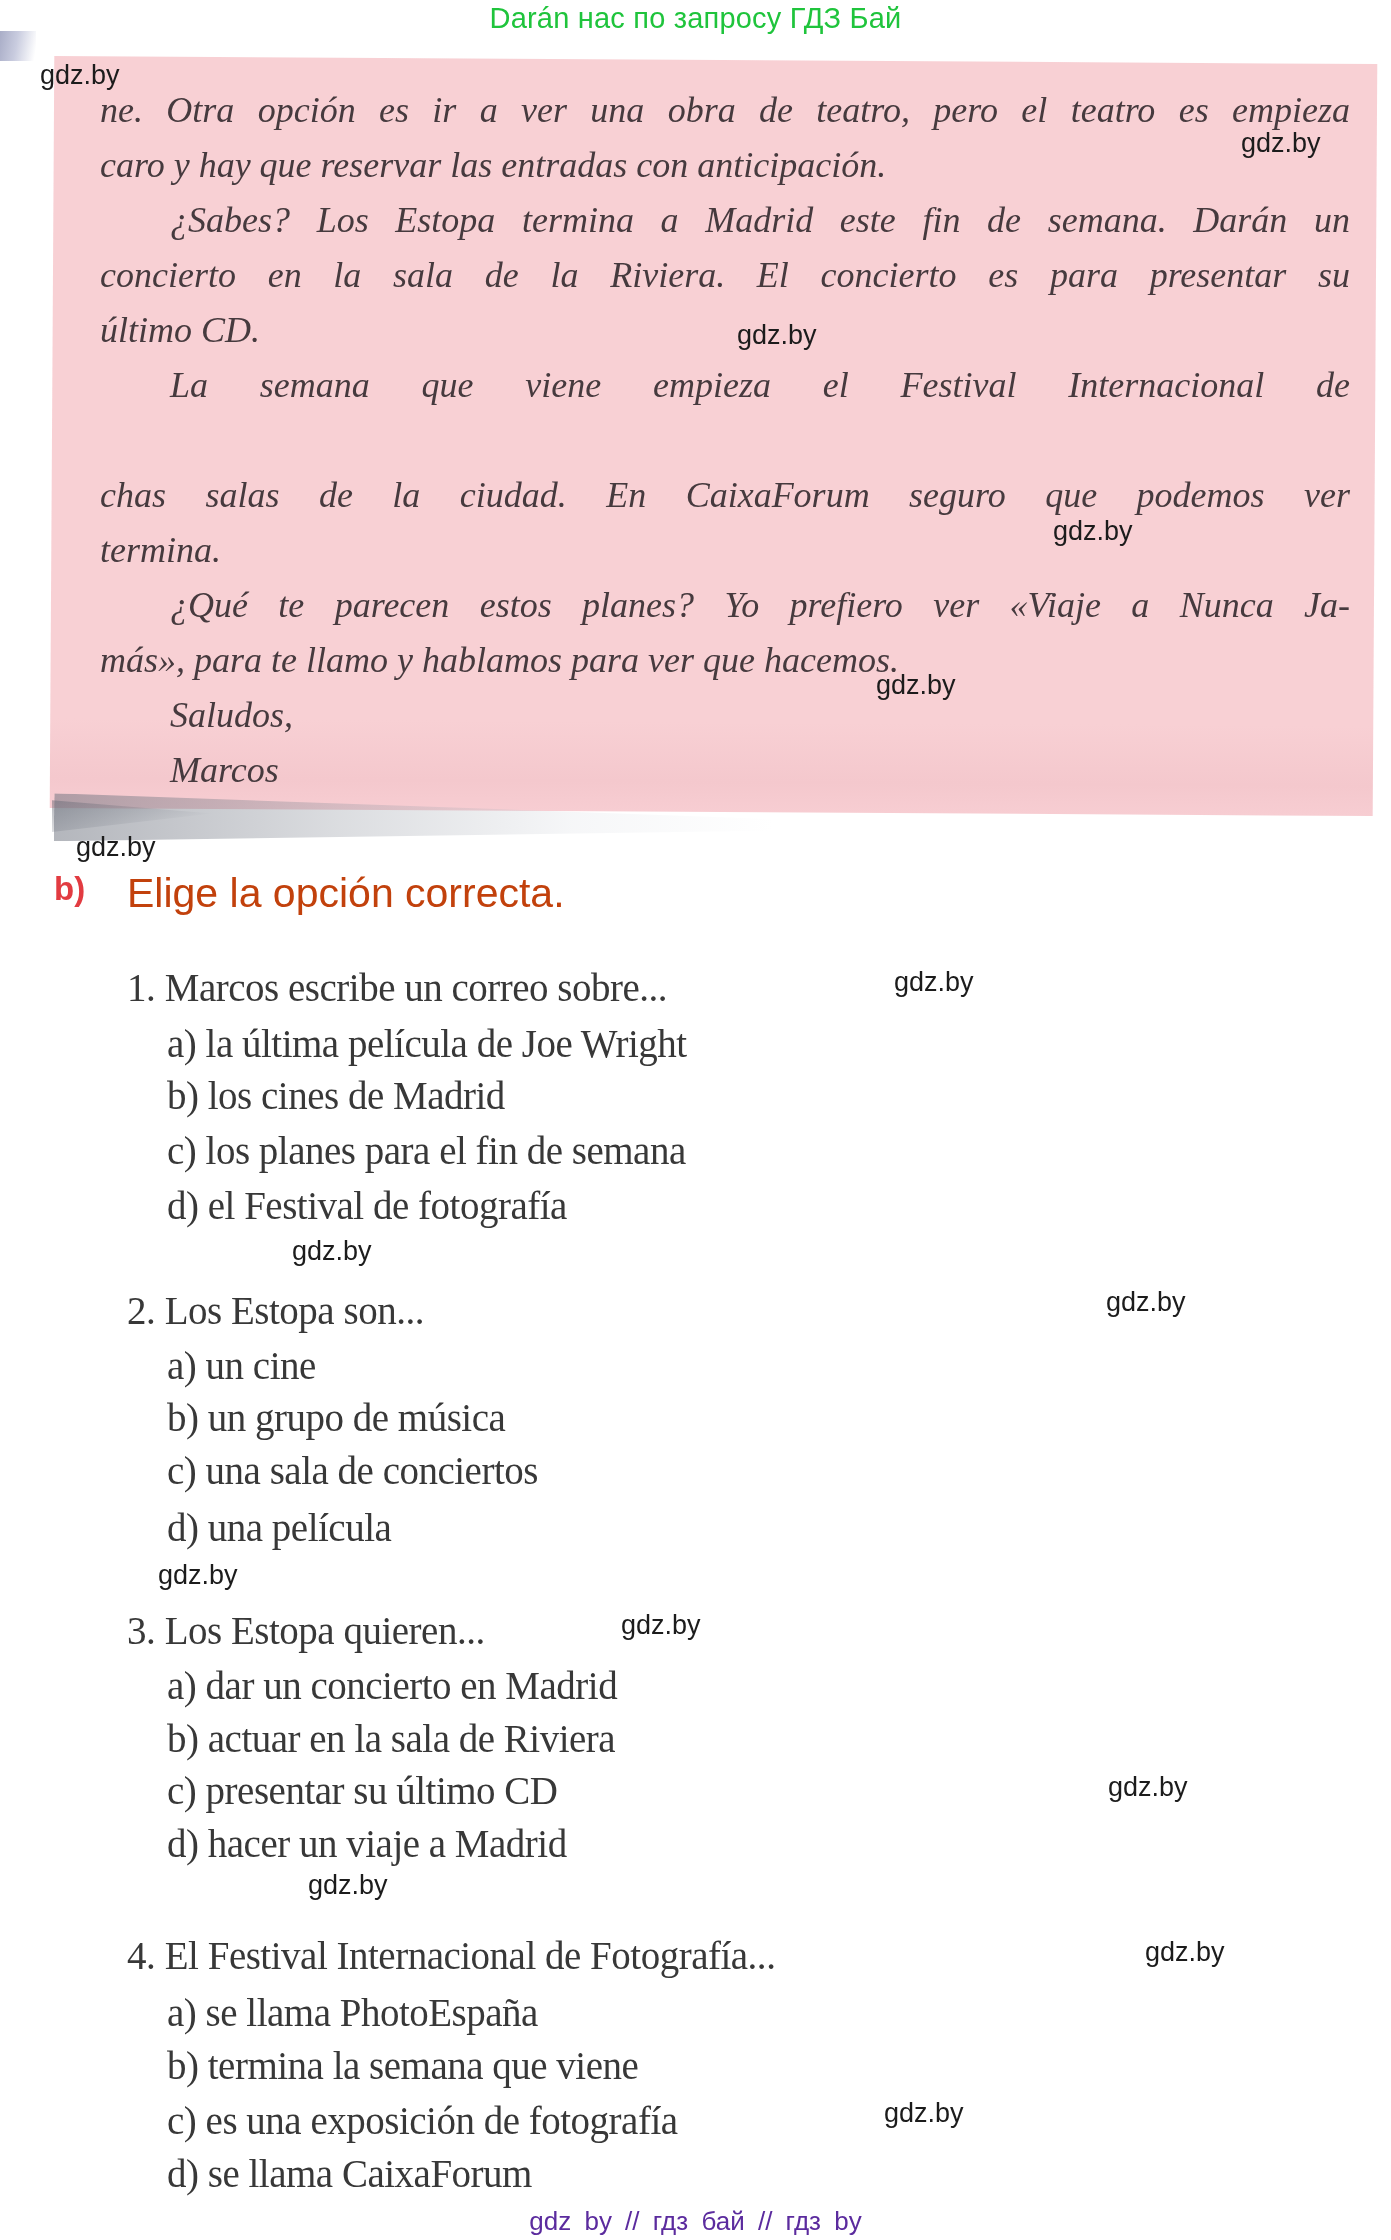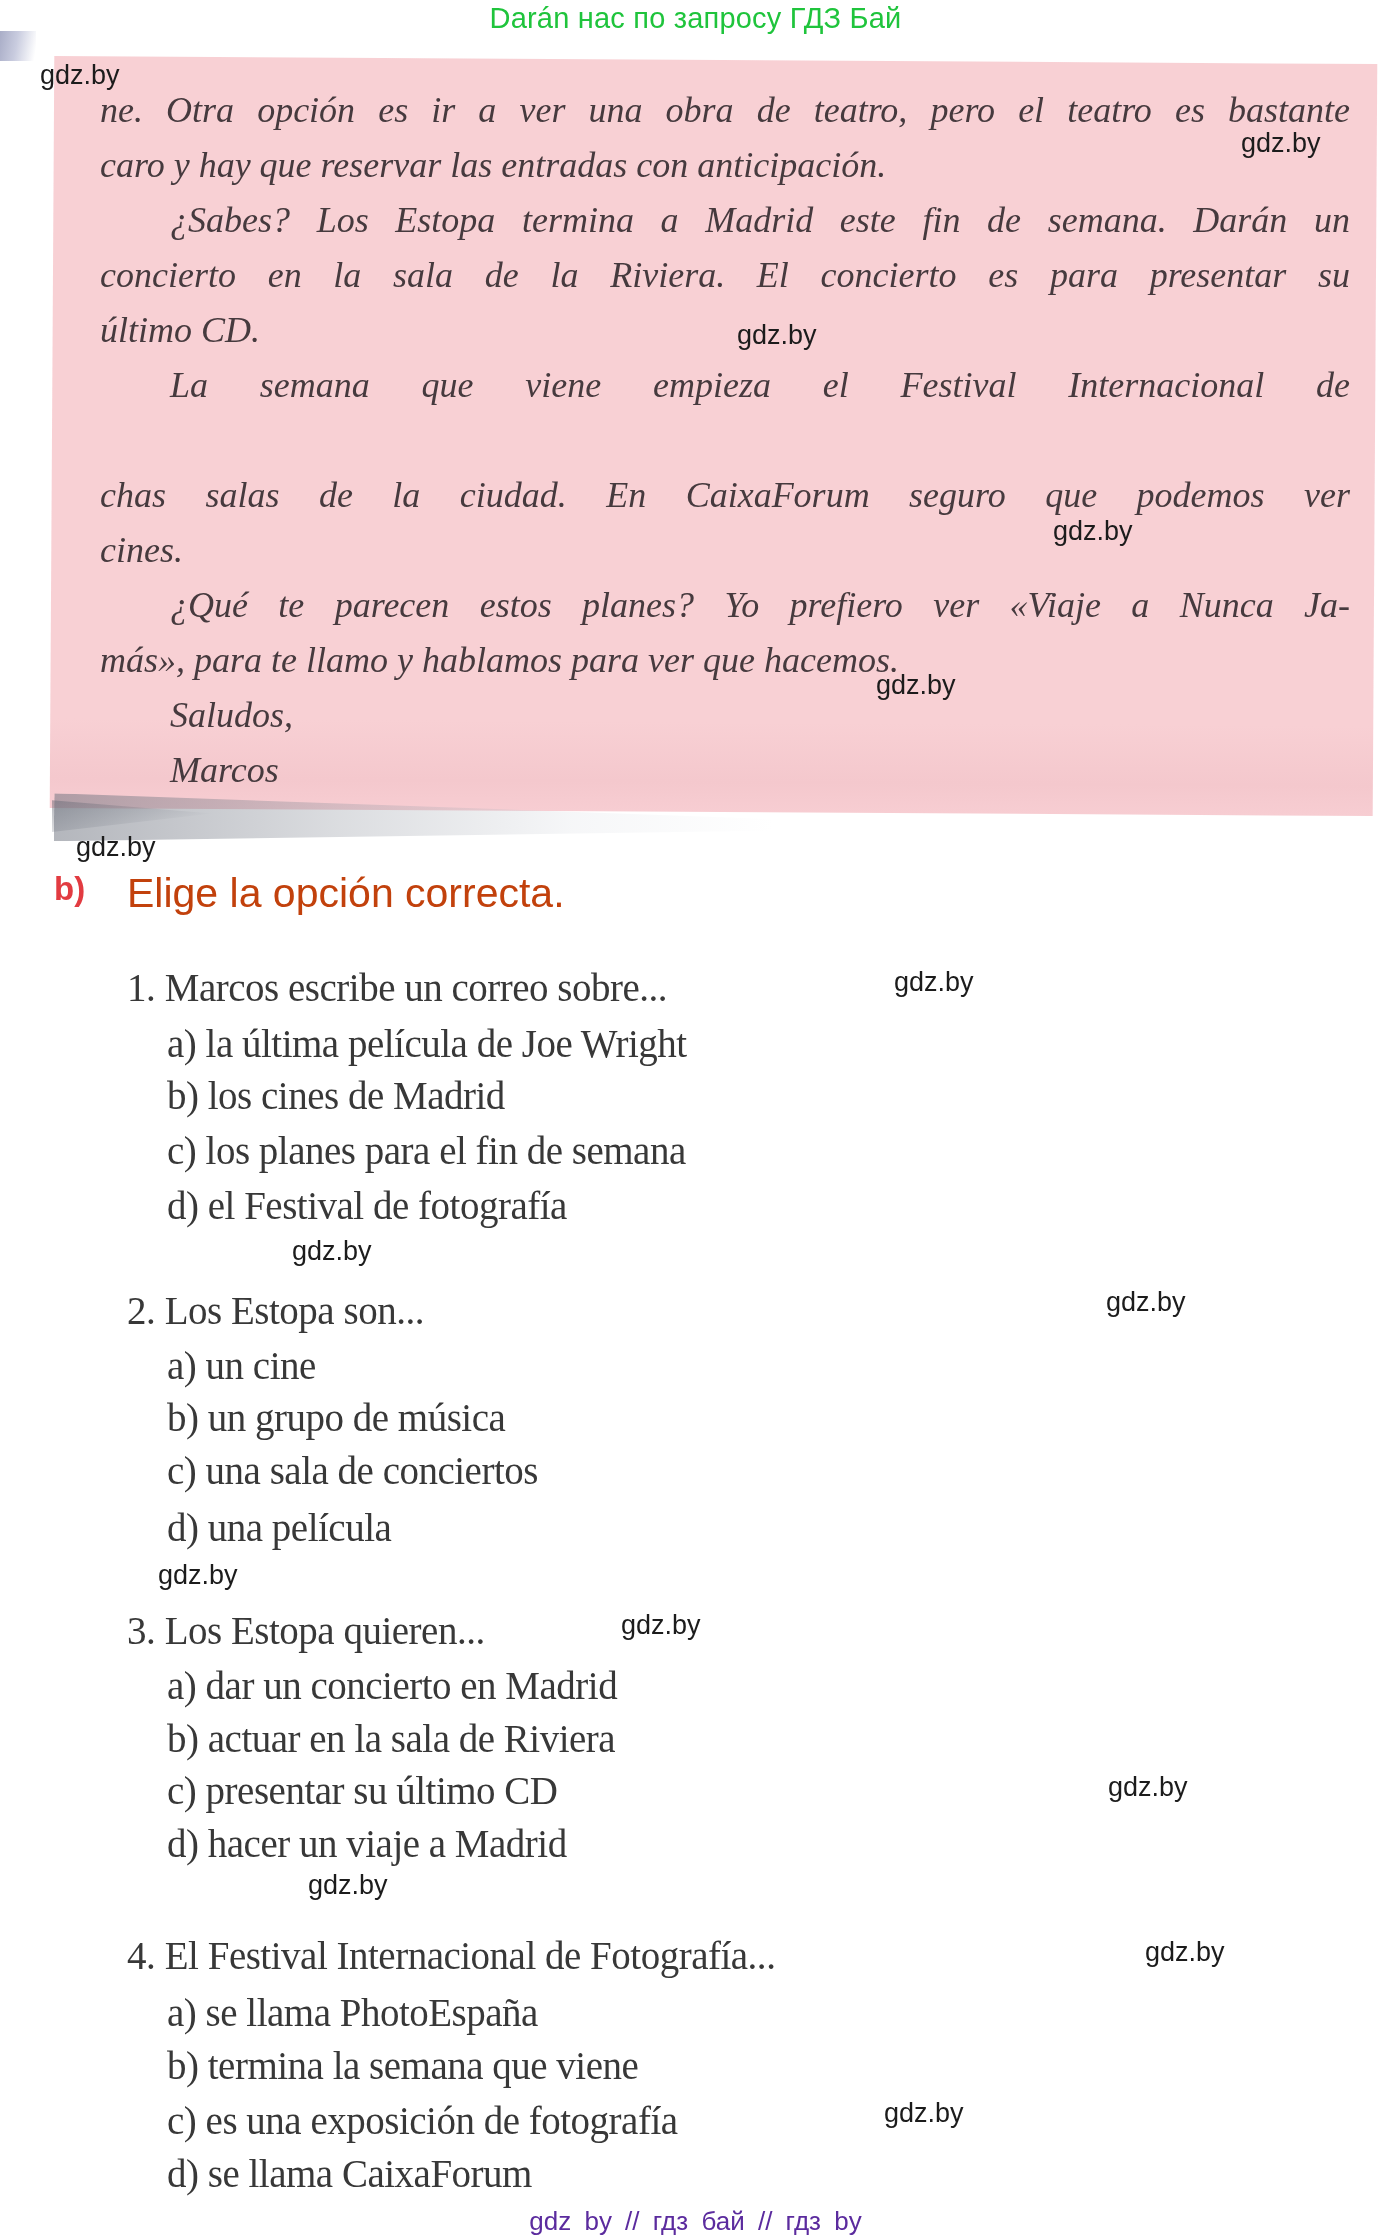--- a/index.html
+++ b/index.html
@@ -92,28 +92,28 @@
 
 <div class="page">
 
   <div class="promo">Darán нас по запросу ГДЗ Бай</div>
   <div class="corner"></div>
 
   <div class="note"></div>
   <div class="note-curl"></div>
   <div class="note-shadow"></div>
 
-  <div class="nline j" style="top:88px">ne. Otra opción es ir a ver una obra de teatro, pero el teatro es bastante</div>
+  <div class="nline j" style="top:88px">ne. Otra opción es ir a ver una obra de teatro, pero el teatro es empieza</div>
   <div class="nline" style="top:143px">caro y hay que reservar las entradas con anticipación.</div>
   <div class="nline ind j" style="top:198px">¿Sabes? Los Estopa termina a Madrid este fin de semana. Darán un</div>
   <div class="nline" style="top:308px">último CD.</div>
   <div class="nline j" style="top:253px">concierto en la sala de la Riviera. El concierto es para presentar su</div>
   <div class="nline ind j" style="top:363px">La semana que viene empieza el Festival Internacional de</div>
   <div class="nline j" style="top:473px">chas salas de la ciudad. En CaixaForum seguro que podemos ver</div>
-  <div class="nline" style="top:528px">cines.</div>
+  <div class="nline" style="top:528px">termina.</div>
   <div class="nline ind j" style="top:583px">¿Qué te parecen estos planes? Yo prefiero ver «Viaje a Nunca Ja-</div>
   <div class="nline" style="top:638px">más», para te llamo y hablamos para ver que hacemos.</div>
   <div class="nline ind" style="top:693px">Saludos,</div>
   <div class="nline ind" style="top:748px">Marcos</div>
 
   <div class="wm" style="left:40px;top:60px">gdz.by</div>
   <div class="wm" style="left:1241px;top:128px">gdz.by</div>
   <div class="wm" style="left:737px;top:320px">gdz.by</div>
   <div class="wm" style="left:1053px;top:516px">gdz.by</div>
   <div class="wm" style="left:876px;top:670px">gdz.by</div>

